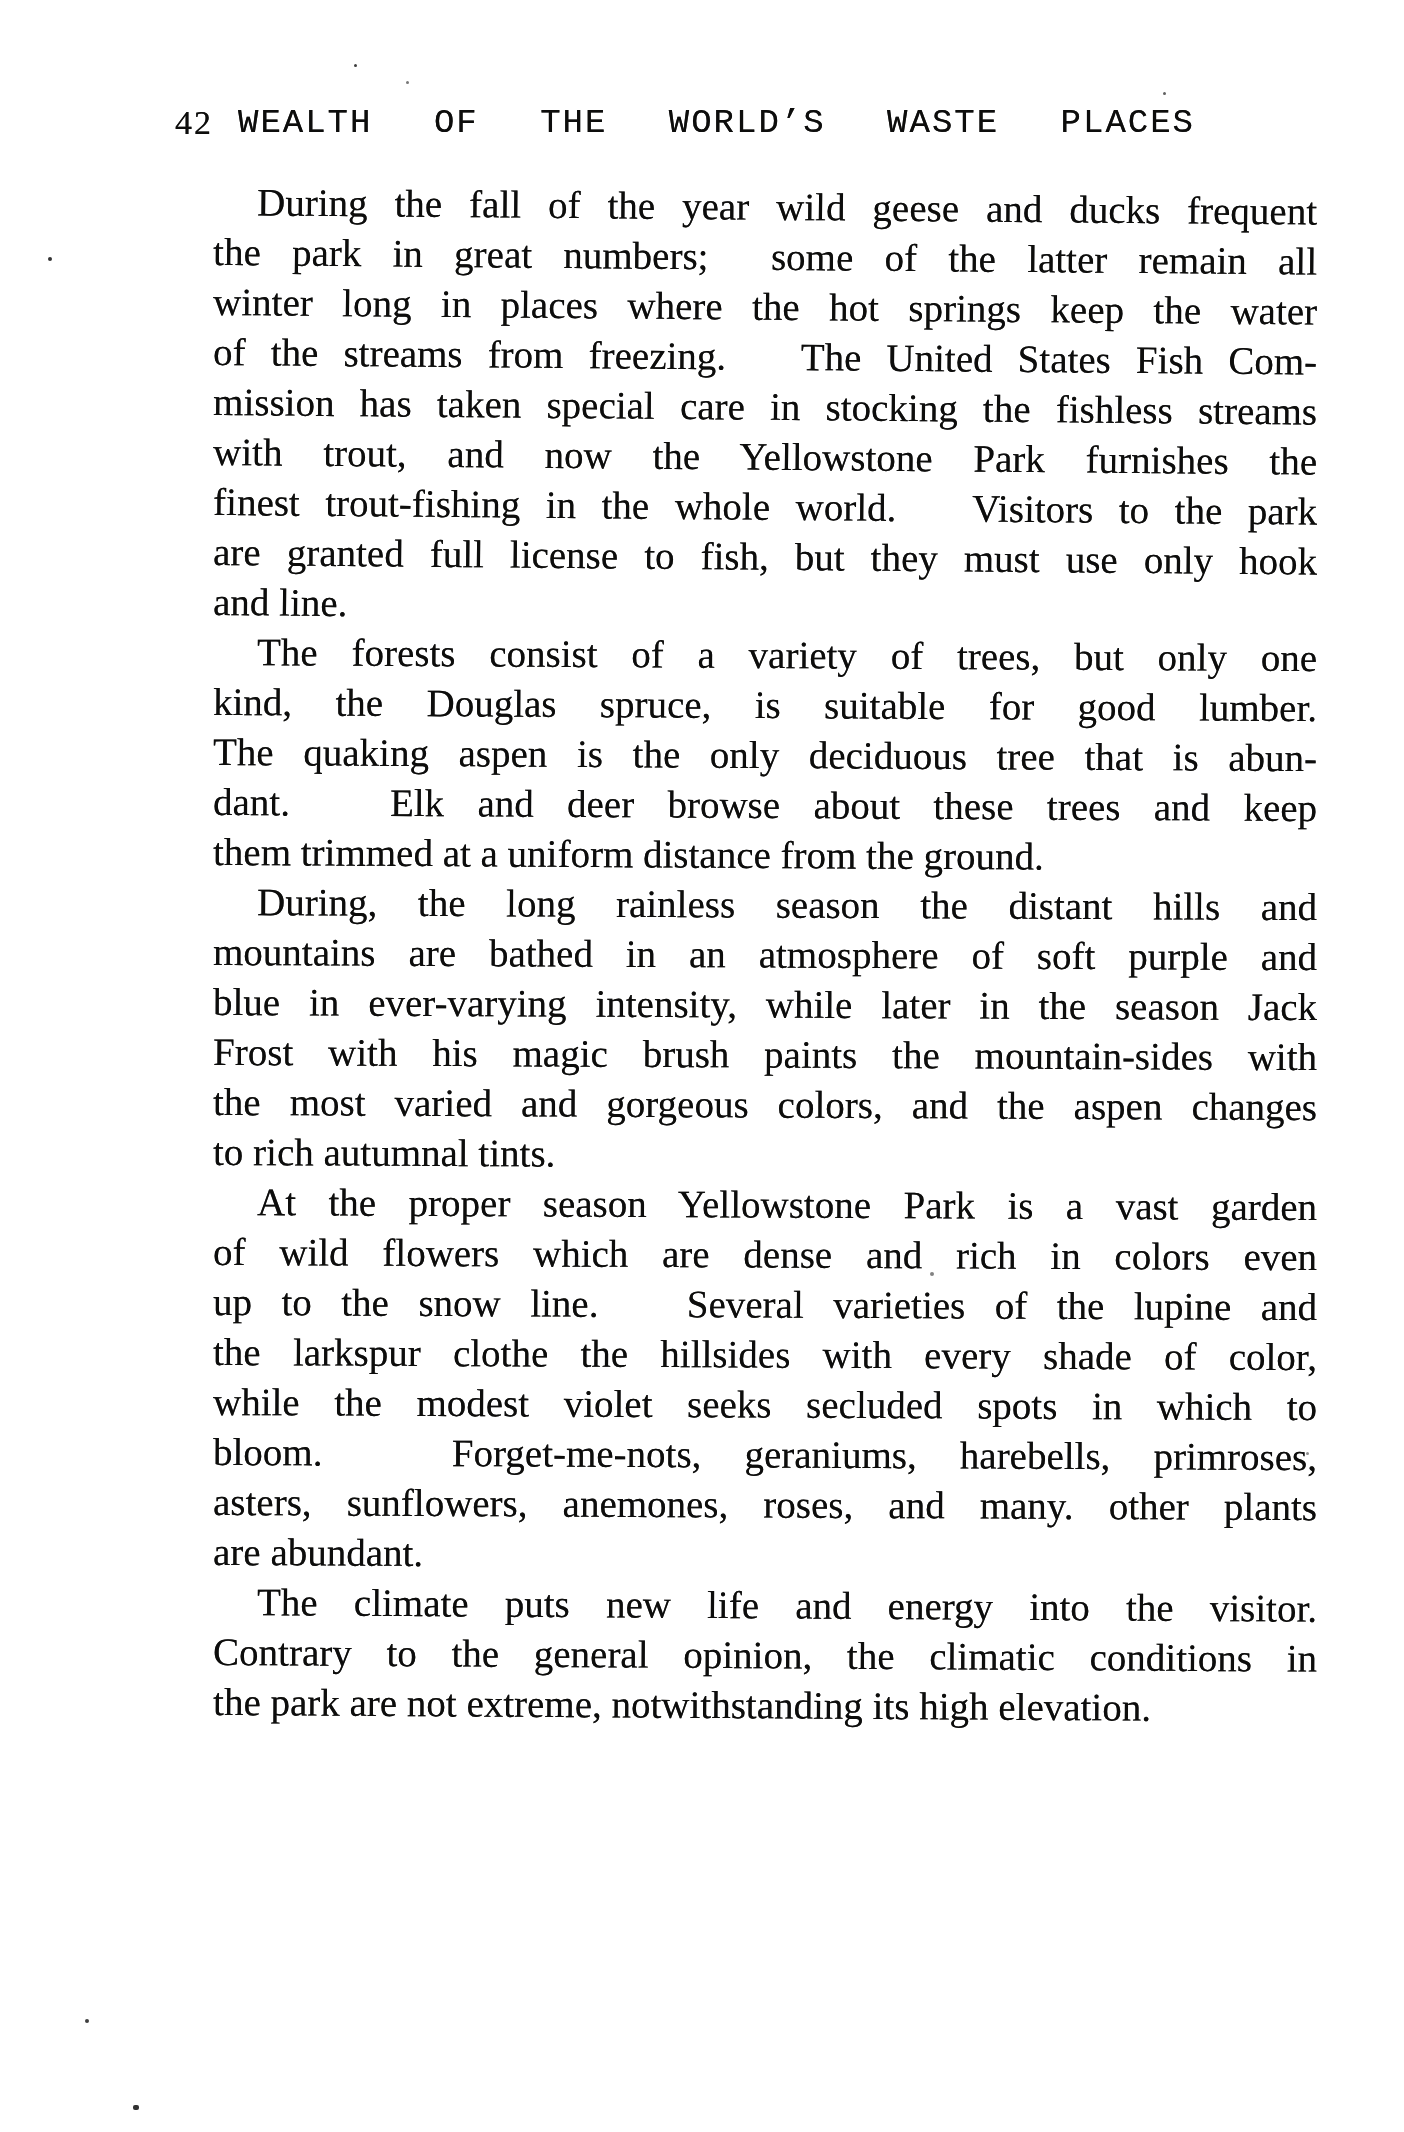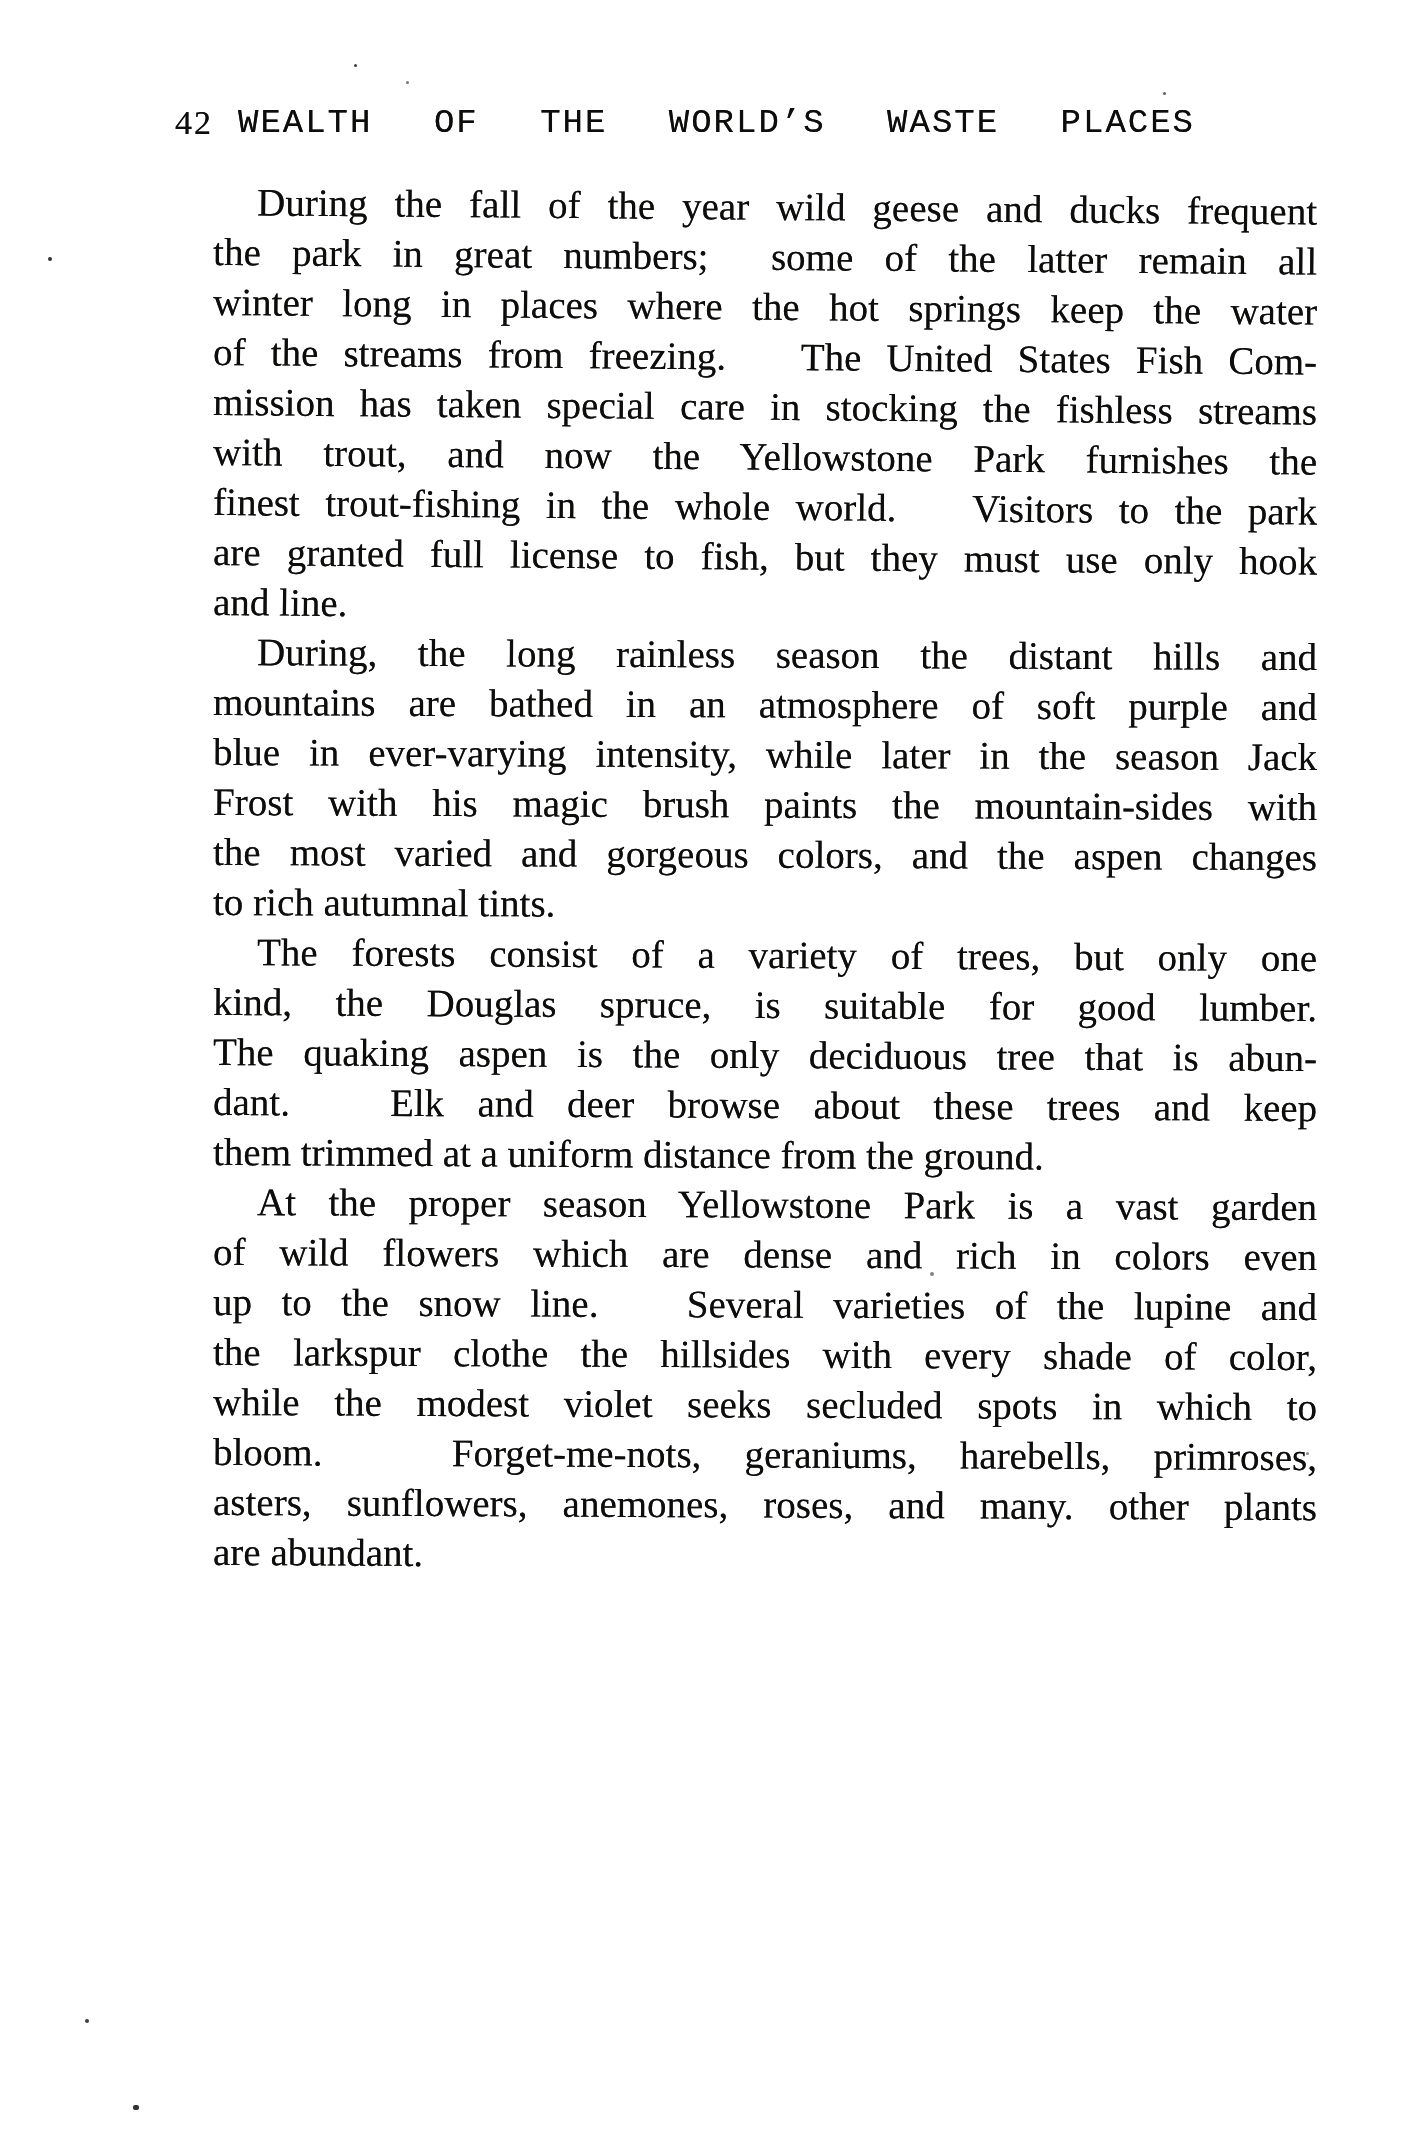--- a/index.html
+++ b/index.html
@@ -63,44 +63,49 @@
         <div class="line first">During the fall of the year wild geese and ducks frequent</div>
         <div class="line">the park in great numbers;&nbsp; some of the latter remain all</div>
         <div class="line">winter long in places where the hot springs keep the water</div>
         <div class="line">of the streams from freezing.&nbsp;&nbsp; The United States Fish Com-</div>
         <div class="line">mission has taken special care in stocking the fishless streams</div>
         <div class="line">with trout, and now the Yellowstone Park furnishes the</div>
         <div class="line">finest trout-fishing in the whole world.&nbsp;&nbsp; Visitors to the park</div>
         <div class="line">are granted full license to fish, but they must use only hook</div>
         <div class="line par-end">and line.</div>
       </div>
+      <div class="para para-2">
+        <div class="line first">The forests consist of a variety of trees, but only one</div>
+        <div class="line">kind, the Douglas spruce, is suitable for good lumber.</div>
+        <div class="line">The quaking aspen is the only deciduous tree that is abun-</div>
+        <div class="line">dant.&nbsp;&nbsp; Elk and deer browse about these trees and keep</div>
+        <div class="line par-end">them trimmed at a uniform distance from the ground.</div>
+      </div>
       <div class="para para-3">
         <div class="line first">During, the long rainless season the distant hills and</div>
         <div class="line">mountains are bathed in an atmosphere of soft purple and</div>
         <div class="line">blue in ever-varying intensity, while later in the season Jack</div>
         <div class="line">Frost with his magic brush paints the mountain-sides with</div>
         <div class="line">the most varied and gorgeous colors, and the aspen changes</div>
         <div class="line par-end">to rich autumnal tints.</div>
-      </div>
-      <div class="para para-2">
-        <div class="line first">The forests consist of a variety of trees, but only one</div>
-        <div class="line">kind, the Douglas spruce, is suitable for good lumber.</div>
-        <div class="line">The quaking aspen is the only deciduous tree that is abun-</div>
-        <div class="line">dant.&nbsp;&nbsp; Elk and deer browse about these trees and keep</div>
-        <div class="line par-end">them trimmed at a uniform distance from the ground.</div>
       </div>
       <div class="para para-4">
         <div class="line first">At the proper season Yellowstone Park is a vast garden</div>
         <div class="line">of wild flowers which are dense and rich in colors even</div>
         <div class="line">up to the snow line.&nbsp;&nbsp; Several varieties of the lupine and</div>
         <div class="line">the larkspur clothe the hillsides with every shade of color,</div>
         <div class="line">while the modest violet seeks secluded spots in which to</div>
         <div class="line">bloom.&nbsp;&nbsp; Forget-me-nots, geraniums, harebells, primroses,</div>
         <div class="line">asters, sunflowers, anemones, roses, and many. other plants</div>
         <div class="line par-end">are abundant.</div>
+      </div>
+      <div class="para para-5">
+        <div class="line first">The climate puts new life and energy into the visitor.</div>
+        <div class="line">Contrary to the general opinion, the climatic conditions in</div>
+        <div class="line par-end">the park are not extreme, notwithstanding its high elevation.</div>
       </div>
     </div>
 
   <div class="speck" style="left:354px;top:64px;width:3px;height:3px;opacity:.85"></div>
   <div class="speck" style="left:406px;top:81px;width:3px;height:3px;opacity:.6"></div>
   <div class="speck" style="left:1163px;top:92px;width:3px;height:3px;opacity:.7"></div>
   <div class="speck" style="left:48px;top:257px;width:4px;height:4px;opacity:.9"></div>
   <div class="speck" style="left:930px;top:1272px;width:4px;height:4px;opacity:.55"></div>
   <div class="speck" style="left:1306px;top:1452px;width:3px;height:3px;opacity:.5"></div>
   <div class="speck" style="left:85px;top:2019px;width:4px;height:4px;opacity:.85"></div>

